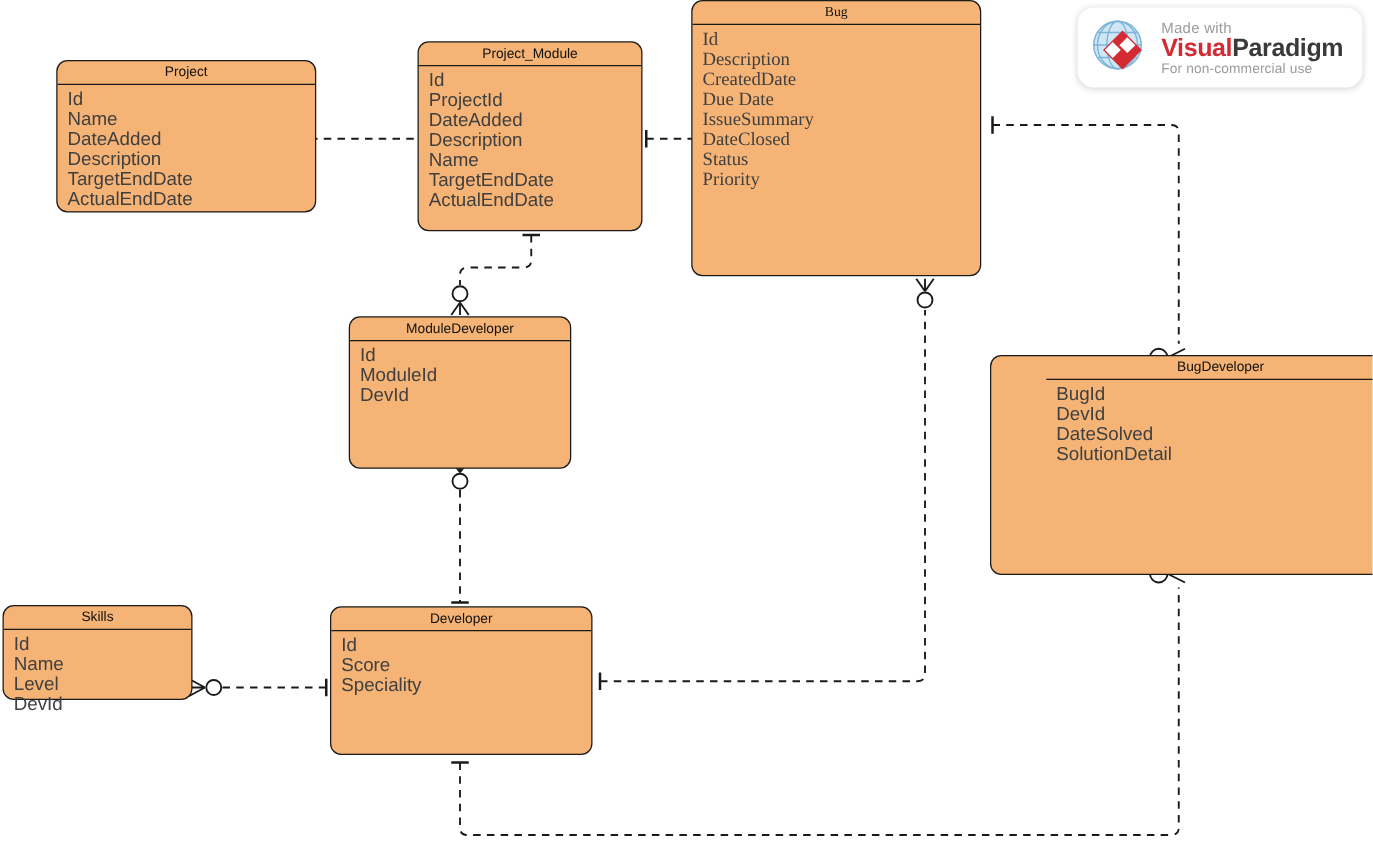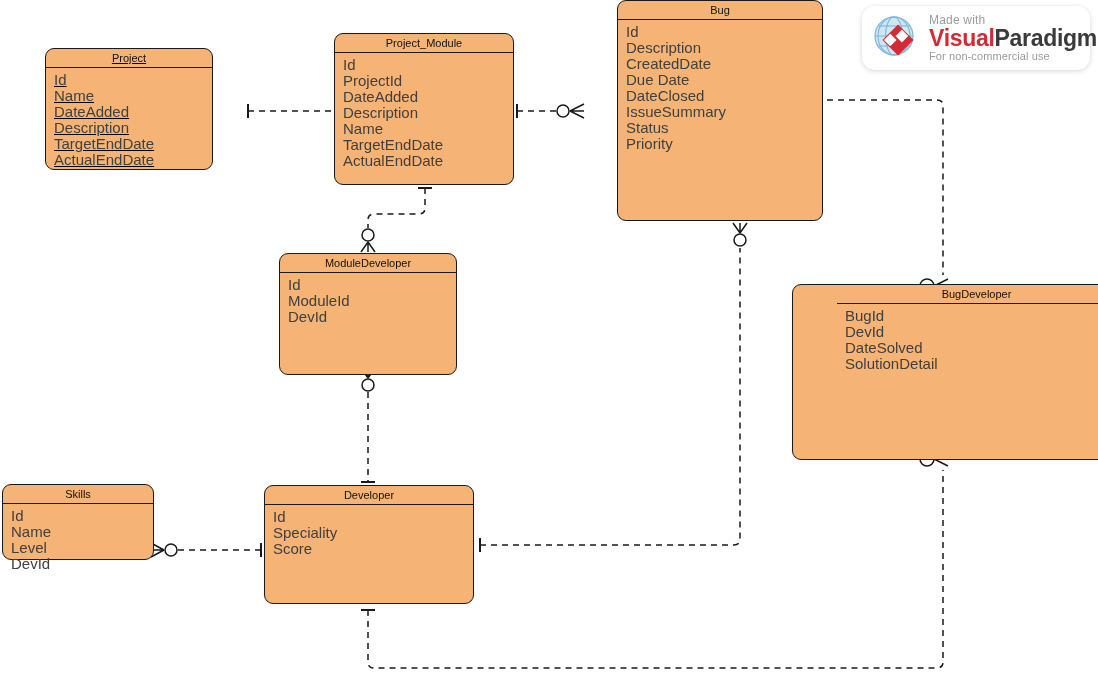--- a/index.html
+++ b/index.html
@@ -17,21 +17,21 @@
   .entity .attr{font-size:15px;line-height:16px;color:#404040;white-space:nowrap;}
 
   
   #vp-badge{position:absolute;left:862px;top:6px;width:228px;height:64px;
             background:#ffffff;border-radius:13px;
             box-shadow:0 1px 5px rgba(0,0,0,.17);
             display:flex;align-items:center;gap:9px;padding:0 10px;box-sizing:border-box;}
   #vp-globe{width:48px;height:48px;flex:0 0 48px;position:relative;}
   #vp-text{display:flex;flex-direction:column;justify-content:center;line-height:1;}
   .vp-made{font-size:12px;color:#9b9b9b;letter-spacing:.2px;}
-  .vp-name{font-size:23px;font-weight:bold;color:#3a3a3a;letter-spacing:-.3px;margin:1px 0;text-align:right;}
+  .vp-name{font-size:20px;font-weight:bold;color:#3a3a3a;letter-spacing:-.3px;margin:1px 0;text-align:right;}
   .vp-name .vp-v{color:#d32b33;}
   .vp-non{font-size:11px;color:#9b9b9b;letter-spacing:.1px;}
 </style>
 </head>
 <body>
 
 <div id="canvas">
 
   <svg id="svg-layer" viewBox="0 0 1098 681" xmlns="http://www.w3.org/2000/svg">
     <g stroke="#1a1a1a" stroke-width="1.5" fill="none">
@@ -88,21 +88,21 @@
       <g>
         <path d="M178,550 L261,550" stroke-dasharray="6,5"></path>
         <circle cx="171" cy="550" r="6" fill="#ffffff"></circle>
         <path d="M164,550 L151,543 M164,550 L151,550 M164,550 L151,557"></path>
         <path d="M261,543 L261,557" stroke-width="2"></path>
       </g>
 
     </g>
   </svg>
 
-  <div class="entity" style="left:45px;top:48px;width:168px;height:122px;text-decoration:underline;">
+  <div class="entity" style="left:45px;top:48px;width:208px;height:122px;">
     <div class="ent-title">Project</div>
     <div class="ent-attrs">
       <div class="attr">Id</div>
       <div class="attr">Name</div>
       <div class="attr">DateAdded</div>
       <div class="attr">Description</div>
       <div class="attr">TargetEndDate</div>
       <div class="attr">ActualEndDate</div>
     </div>
   </div>
@@ -113,29 +113,29 @@
       <div class="attr">Id</div>
       <div class="attr">ProjectId</div>
       <div class="attr">DateAdded</div>
       <div class="attr">Description</div>
       <div class="attr">Name</div>
       <div class="attr">TargetEndDate</div>
       <div class="attr">ActualEndDate</div>
     </div>
   </div>
 
-  <div class="entity" style="left:617px;top:0px;width:206px;height:221px;">
+  <div class="entity" style="left:553px;top:0px;width:232px;height:221px;font-family:Liberation Serif, serif;">
     <div class="ent-title">Bug</div>
     <div class="ent-attrs">
       <div class="attr">Id</div>
       <div class="attr">Description</div>
       <div class="attr">CreatedDate</div>
       <div class="attr">Due Date</div>
+      <div class="attr">IssueSummary</div>
       <div class="attr">DateClosed</div>
-      <div class="attr">IssueSummary</div>
       <div class="attr">Status</div>
       <div class="attr">Priority</div>
     </div>
   </div>
 
   <div class="entity" style="left:792px;top:284px;width:325px;height:176px;padding-left:44px;">
     <div class="ent-title">BugDeveloper</div>
     <div class="ent-attrs">
       <div class="attr">BugId</div>
       <div class="attr">DevId</div>
@@ -150,22 +150,22 @@
       <div class="attr">Id</div>
       <div class="attr">ModuleId</div>
       <div class="attr">DevId</div>
     </div>
   </div>
 
   <div class="entity" style="left:264px;top:485px;width:210px;height:119px;">
     <div class="ent-title">Developer</div>
     <div class="ent-attrs">
       <div class="attr">Id</div>
+      <div class="attr">Score</div>
       <div class="attr">Speciality</div>
-      <div class="attr">Score</div>
     </div>
   </div>
 
   <div class="entity" style="left:2px;top:484px;width:152px;height:76px;">
     <div class="ent-title">Skills</div>
     <div class="ent-attrs">
       <div class="attr">Id</div>
       <div class="attr">Name</div>
       <div class="attr">Level</div>
       <div class="attr">DevId</div>

